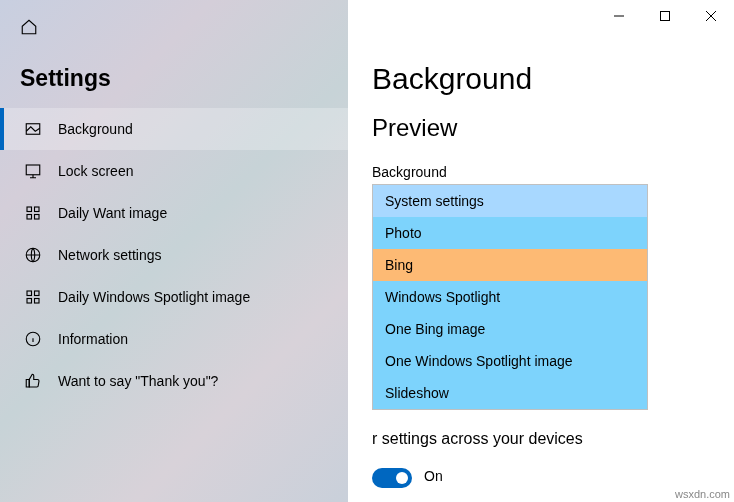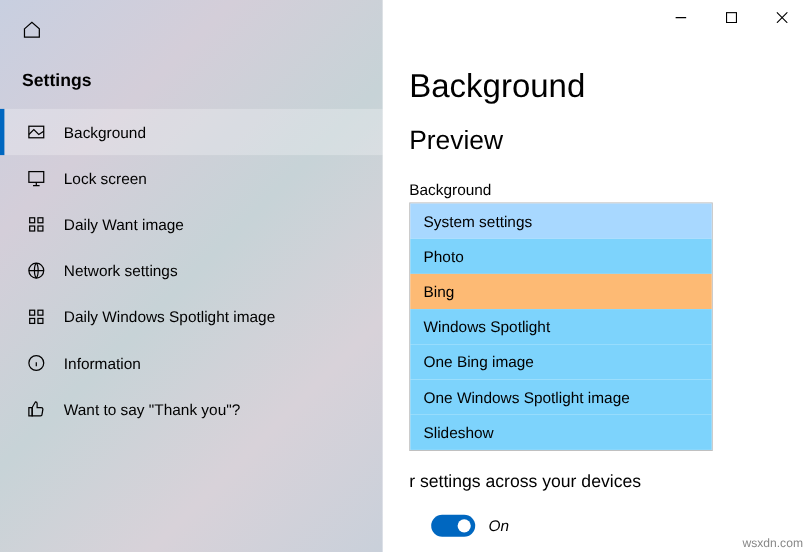--- a/index.html
+++ b/index.html
@@ -11,21 +11,21 @@
 }
 .window { display: flex; width: 100%; height: 100%; }
 .sidebar {
   width: 348px; height: 100%;
   background: linear-gradient(135deg, #c8cfe0 0%, #d4ced9 25%, #c7d3d7 50%, #d8d2d9 75%, #c9d0da 100%);
   position: relative;
   padding-top: 12px;
 }
 .home-btn { padding: 6px 0 6px 20px; cursor: pointer; }
 .home-btn svg { width: 18px; height: 18px; }
-.settings-title { font-size: 16px; font-weight: 600; padding: 20px 0 16px 20px; }
+.settings-title { font-size: 23px; font-weight: 600; padding: 20px 0 16px 20px; }
 .nav-item {
   display: flex; align-items: center;
   padding: 12px 0 12px 20px; cursor: pointer;
   border-left: 4px solid transparent;
 }
 .nav-item.active { border-left: 4px solid #0067c0; background: rgba(255,255,255,0.25); }
 .nav-item .ic { width: 18px; height: 18px; margin-right: 16px; display: flex; align-items: center; justify-content: center; }
 .nav-item .ic svg { width: 18px; height: 18px; }
 .content { flex: 1; background: #fff; position: relative; padding: 0 24px; }
 .titlebar {
@@ -45,22 +45,22 @@
   border-bottom: 0;
 }
 .dd-option.selected { background: #a8d8ff; }
 .dd-option.hover { background: #fdba74; }
 .dd-option:not(.selected):not(.hover) { background: #7dd3fc; }
 .behind-text {
   position: absolute; left: 372px; top: 428px; width: 320px;
   font-size: 16px; line-height: 1.4;
 }
 .toggle-row {
-  position: absolute; left: 392px; top: 468px;
-  display: flex; align-items: center; gap: 12px; font-style: italic;
+  position: absolute; left: 372px; top: 468px;
+  display: flex; align-items: flex-start; gap: 12px;
 }
 .toggle {
   width: 40px; height: 20px; border-radius: 10px;
   background: #0067c0; position: relative; cursor: pointer;
 }
 .toggle .knob {
   width: 12px; height: 12px; border-radius: 50%;
   background: #fff; position: absolute; top: 4px; right: 4px;
 }
 .watermark {

